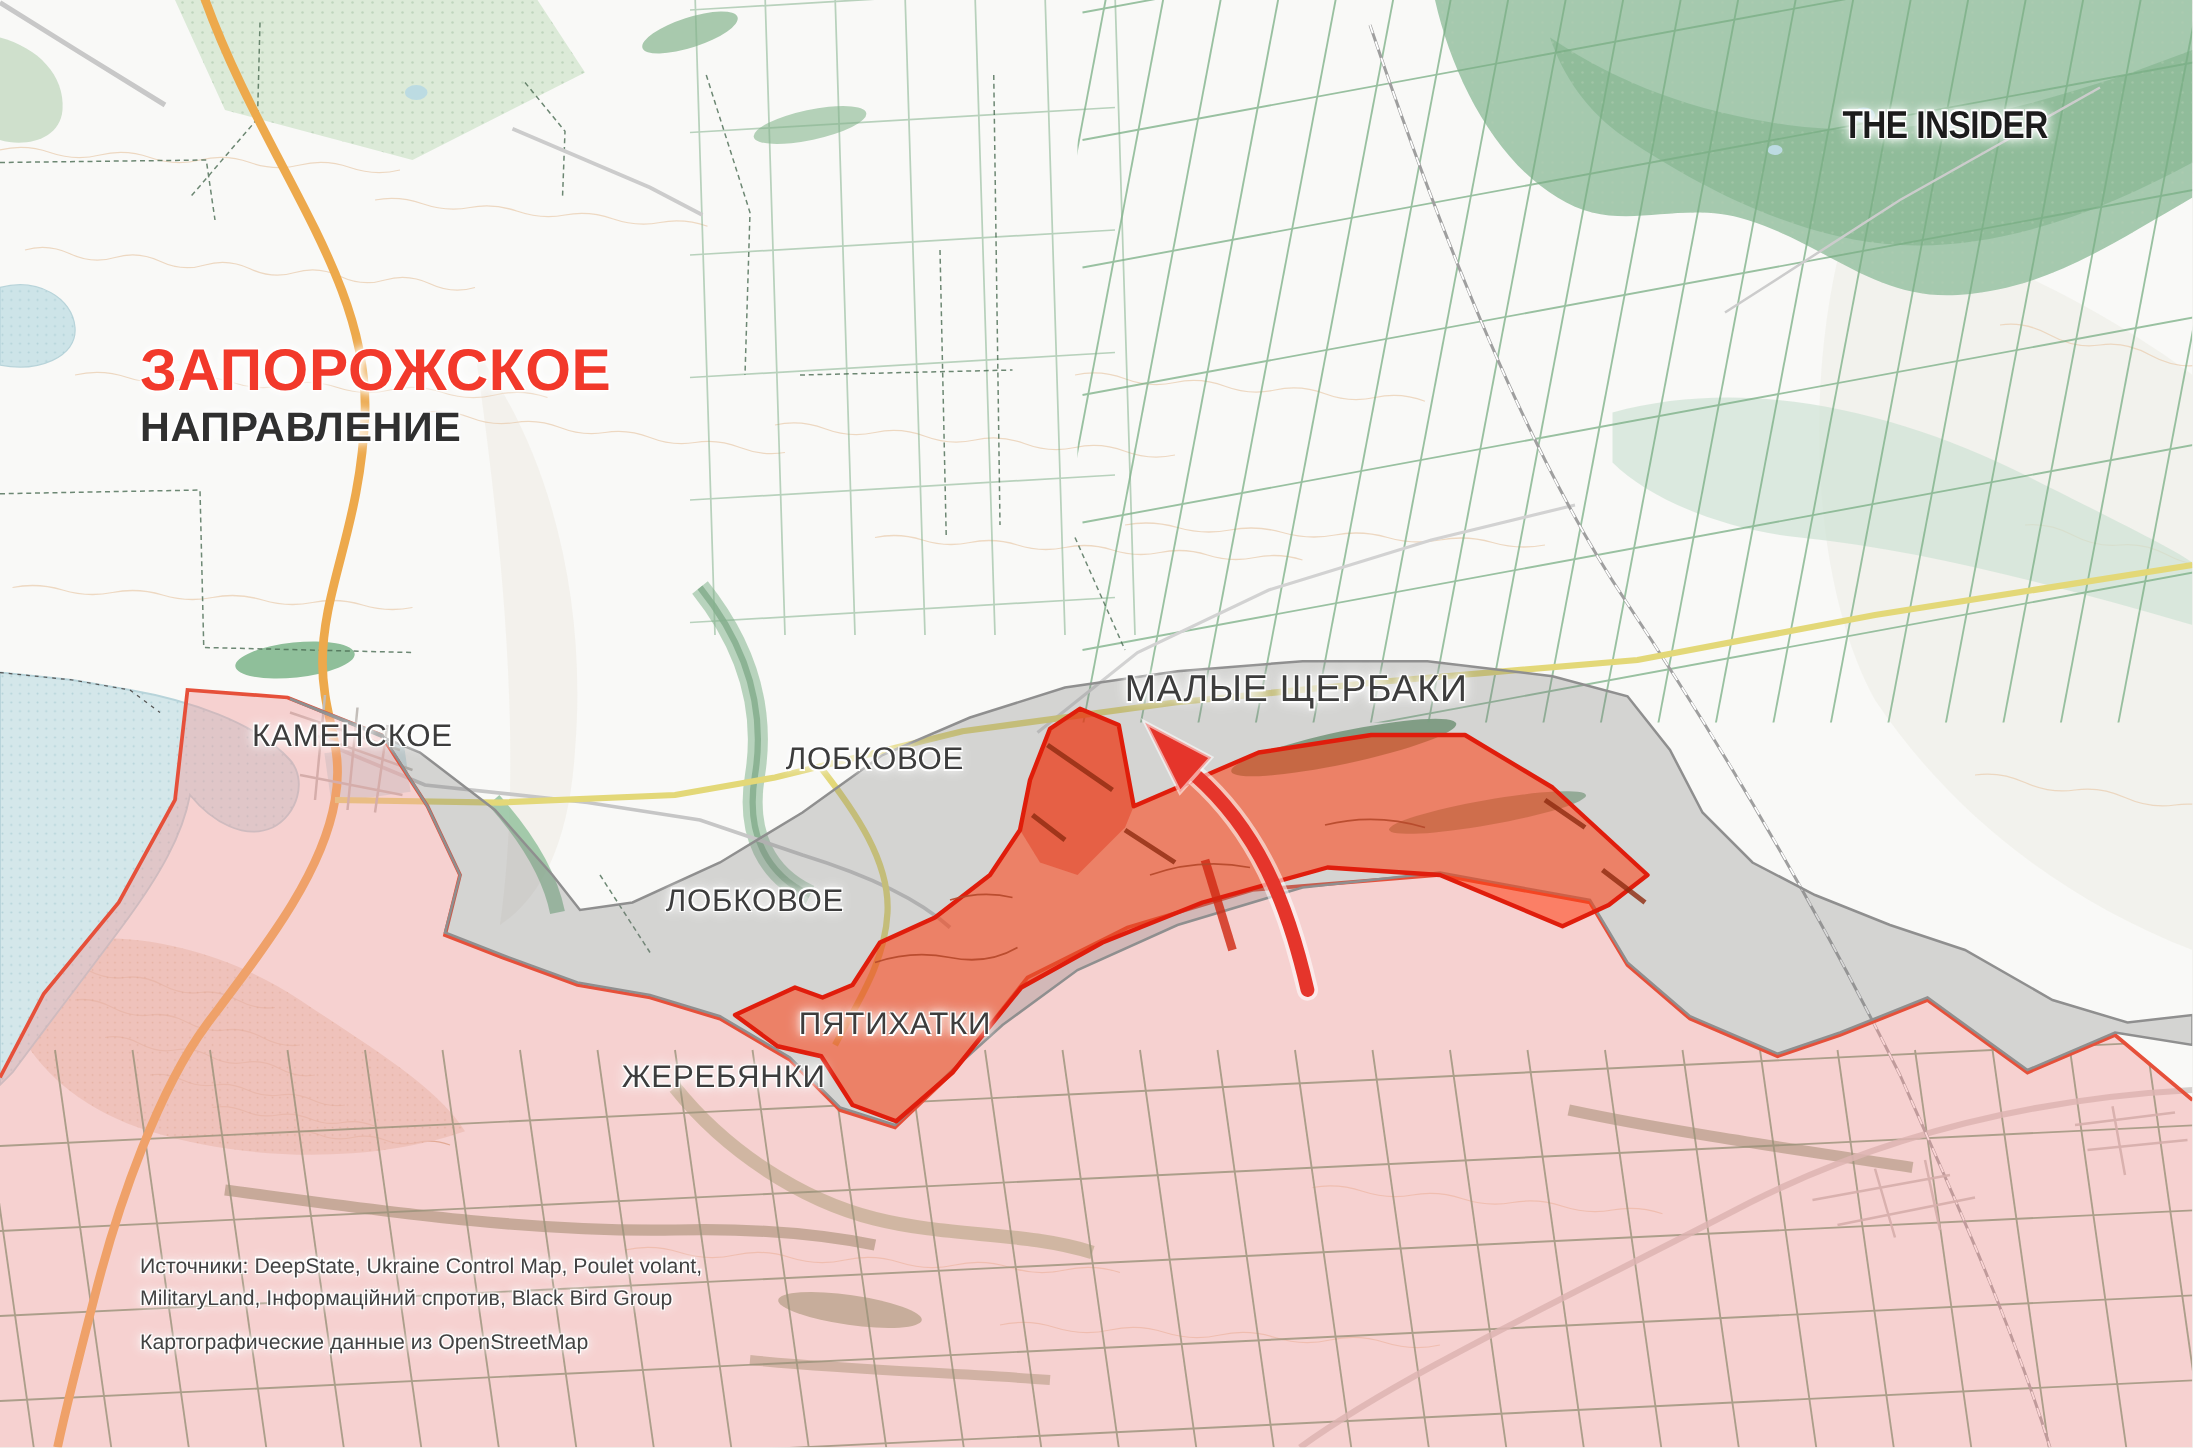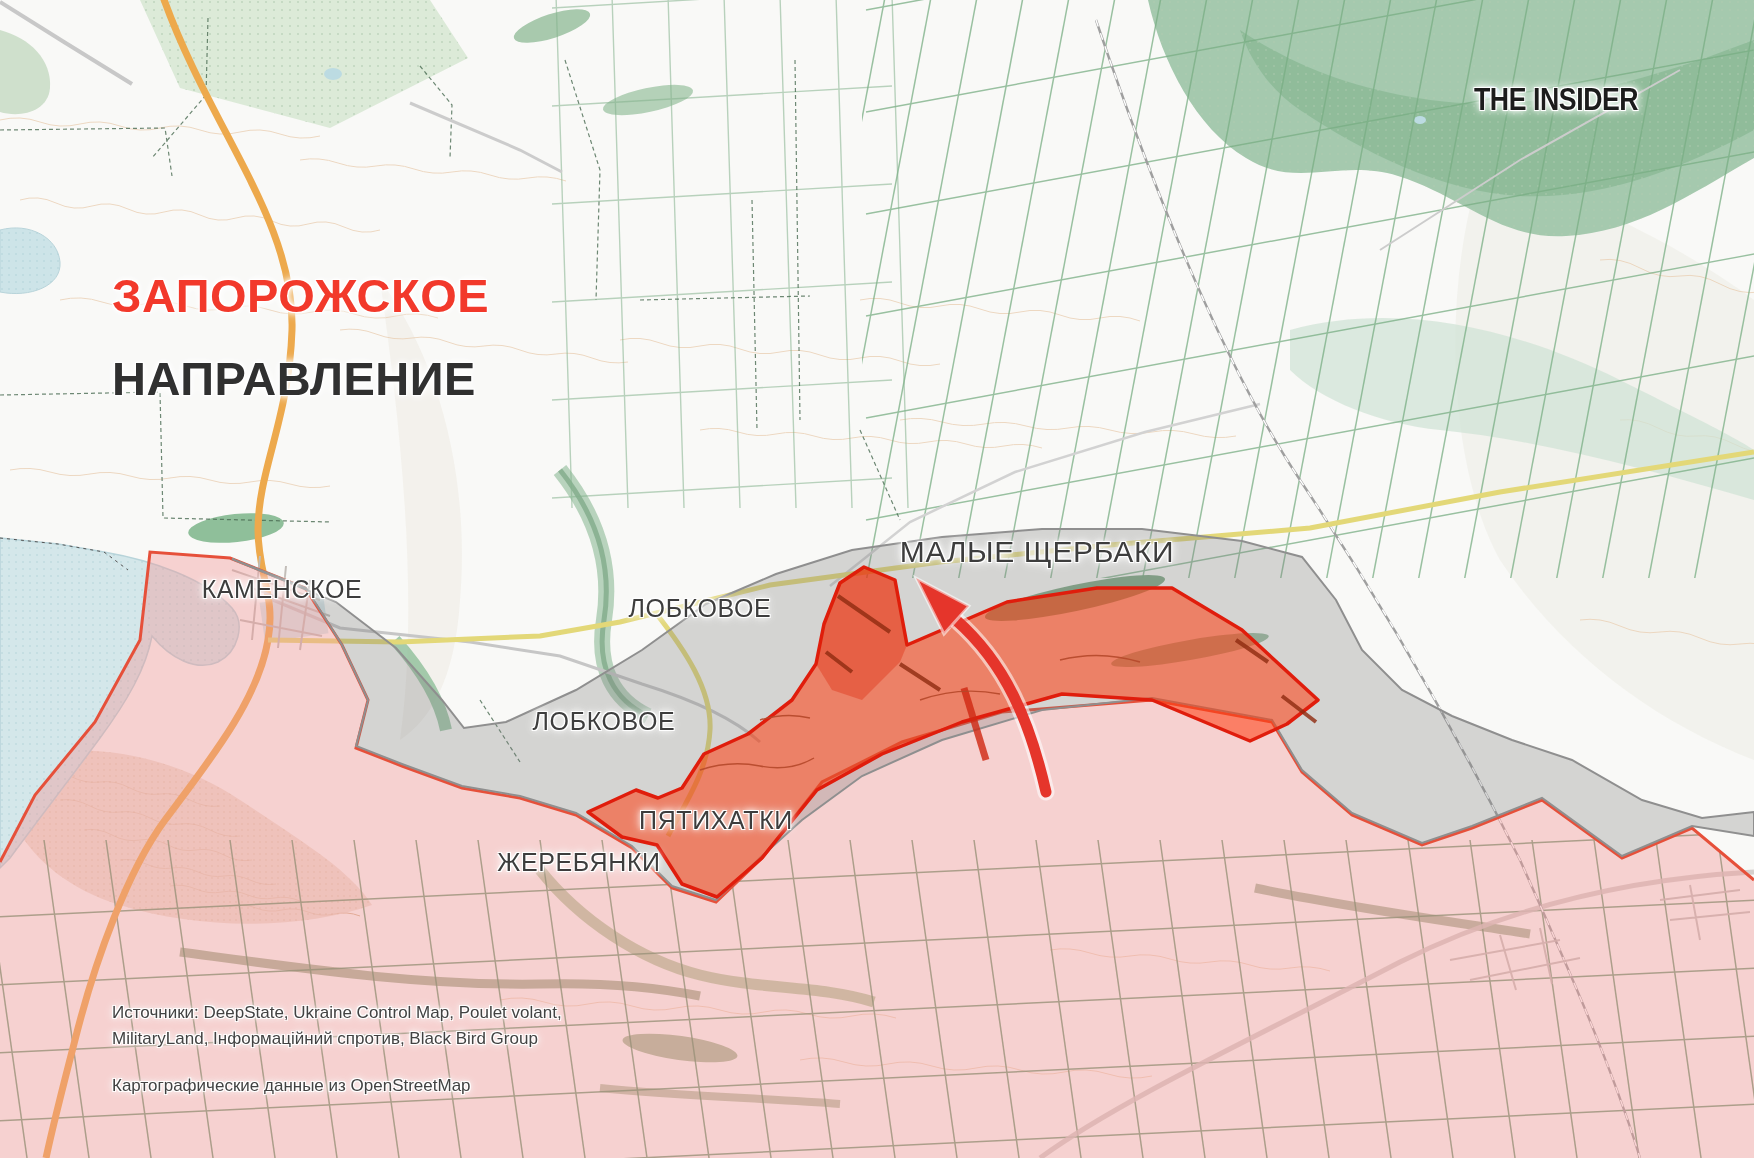--- a/index.html
+++ b/index.html
@@ -8,32 +8,32 @@
     background:#f9f9f7;font-family:"Liberation Sans",sans-serif;
   }
   .stage svg{position:absolute;left:0;top:0;}
   .overlay{position:absolute;left:0;top:0;width:100%;height:100%;pointer-events:none;}
   .halo{
     text-shadow:-1px -1px 0 #fff,1px -1px 0 #fff,-1px 1px 0 #fff,1px 1px 0 #fff,
                 0 0 5px #fff,0 0 9px #fff,0 0 12px rgba(255,255,255,.9);
   }
   .title-block{position:absolute;left:112px;top:268px;}
   .t1{font-size:47px;font-weight:800;letter-spacing:.5px;color:#f2392b;line-height:1.18;}
-  .t2{font-size:47px;font-weight:800;letter-spacing:.5px;color:#303030;line-height:1.18;margin-top:28px;}
+  .t2{font-size:33px;font-weight:800;letter-spacing:.5px;color:#303030;line-height:1.18;}
   .t3{font-size:29px;font-weight:500;color:#3a3a3a;margin-top:12px;letter-spacing:.3px;}
   .logo{
     position:absolute;left:1474px;top:82px;font-size:31px;font-weight:800;color:#1c1c1c;
     letter-spacing:-.5px;transform:scaleX(.86);transform-origin:left center;white-space:nowrap;
   }
   .place{
     position:absolute;transform:translate(-50%,-50%);white-space:nowrap;
     font-size:25px;font-weight:500;color:#3d3d3d;letter-spacing:.6px;
   }
   .sources{position:absolute;left:112px;top:1000px;font-size:17px;color:#424242;line-height:26px;}
-  .sources .osm{margin-top:21px;}
+  .sources .osm{margin-top:9px;}
 </style>
 </head>
 <body>
 
 <div class="stage">
 
 <svg id="map-svg" width="1754" height="1158" viewBox="0 0 1754 1158">
   <defs>
     <pattern id="dots-water" width="7" height="7" patternUnits="userSpaceOnUse">
       <circle cx="2" cy="2" r=".8" fill="#a9ccd3"></circle>

